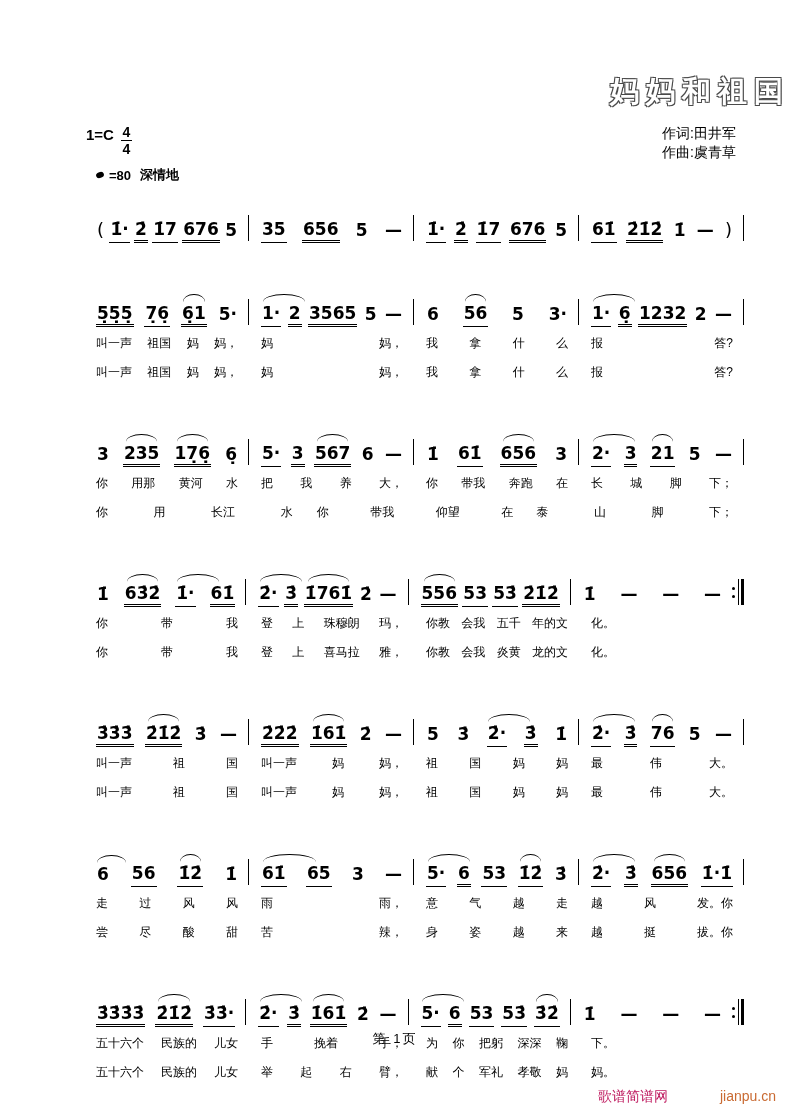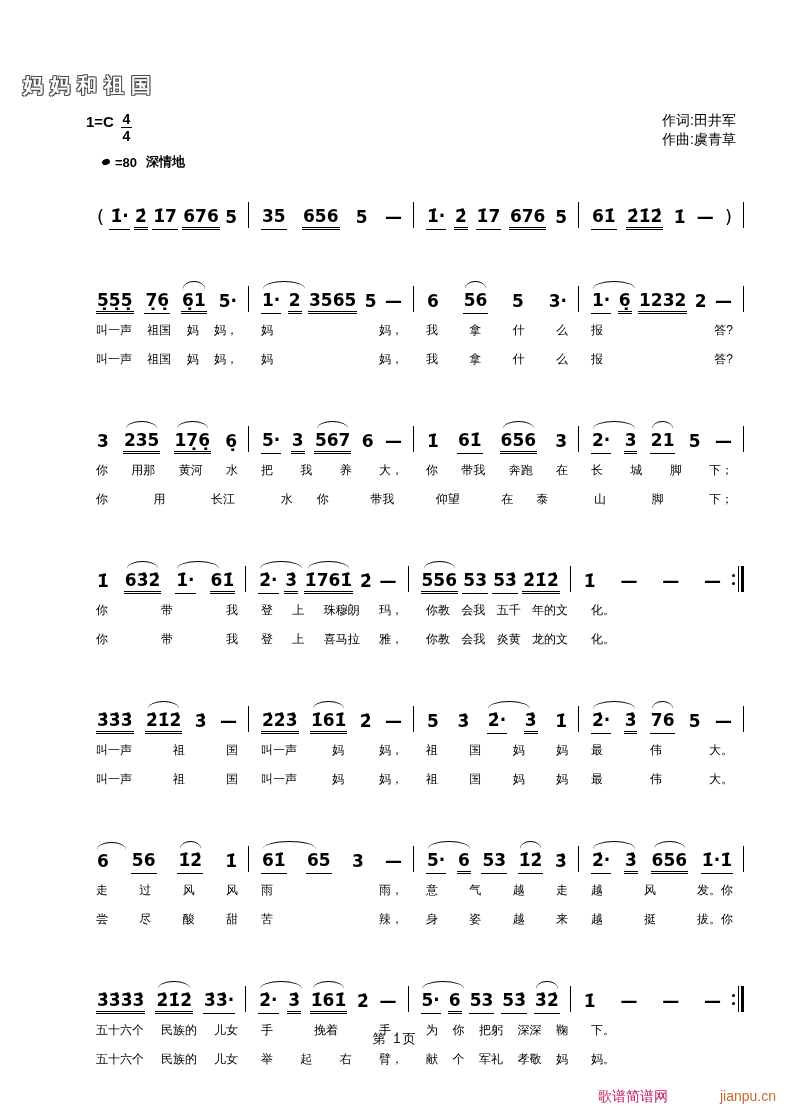--- a/index.html
+++ b/index.html
@@ -3,33 +3,33 @@
 <meta charset="utf-8">
 <style>
   html,body { margin:0; padding:0; }
   body {
     width:790px; height:1119px; position:relative; overflow:hidden;
     background:#ffffff; color:#000;
     font-family:"Liberation Sans","DejaVu Sans",sans-serif;
   }
   
   .title {
-    margin:0; padding-top:72px; text-align:left;
-    font-size:20px; font-weight:bold; letter-spacing:7px;
+    margin:0; padding-top:72px; text-align:right;
+    font-size:29px; font-weight:bold; letter-spacing:7px;
     color:#ffffff;
     text-shadow:-1px -1px 0 #4a4a4a, 1px -1px 0 #4a4a4a, -1px 1px 0 #4a4a4a, 1px 1px 0 #4a4a4a;
     padding-left:23px;
   }
   .meta { position:relative; margin:12px 48px 0 84px; height:64px; }
   .keysig { position:absolute; left:2px; top:2px; display:flex; align-items:flex-start; gap:7px;
             font-size:15px; font-weight:bold; }
   .meter { display:inline-flex; flex-direction:column; align-items:center;
            font-size:14px; line-height:12px; font-weight:bold; }
   .meter .mline { width:11px; border-top:1px solid #000; margin:2px 0; }
-  .tempo { position:absolute; left:18px; top:42px; display:flex; align-items:center; gap:5px;
+  .tempo { position:absolute; left:12px; top:42px; display:flex; align-items:center; gap:5px;
            font-size:13px; font-weight:bold; }
   .notehead { width:8px; height:6px; background:#000; border-radius:50%;
               transform:rotate(-18deg); display:inline-block; }
   .expression { margin-left:4px; }
   .credits { position:absolute; right:6px; top:0; font-size:14px; line-height:19px; }
   
   .score { margin:14px 46px 0 84px; }
   .system { margin-bottom:33px; }
   .system.no-lyrics { margin-bottom:43px; }
   .notation-row { display:flex; align-items:flex-end; padding-top:13px; }
@@ -395,21 +395,21 @@
     <div class="system">
       <div class="notation-row">
         <div class="measure">
           <span class="group u2">3̇3̇3̇</span>
           <span class="group u2 arc">2̇1̇2̇</span>
           <span class="group">3̇</span>
           <span class="group">—</span>
         </div>
         <div class="bar"></div>
         <div class="measure">
-          <span class="group u2">2̇2̇3̇</span>
+          <span class="group u2">2̇2̇2̇</span>
           <span class="group u2 arc">1̇61̇</span>
           <span class="group">2̇</span>
           <span class="group">—</span>
         </div>
         <div class="bar"></div>
         <div class="measure">
           <span class="group">5</span>
           <span class="group">3̇</span>
           <span class="group u1 arc arcw">2̇·</span>
           <span class="group u2">3̇</span>

